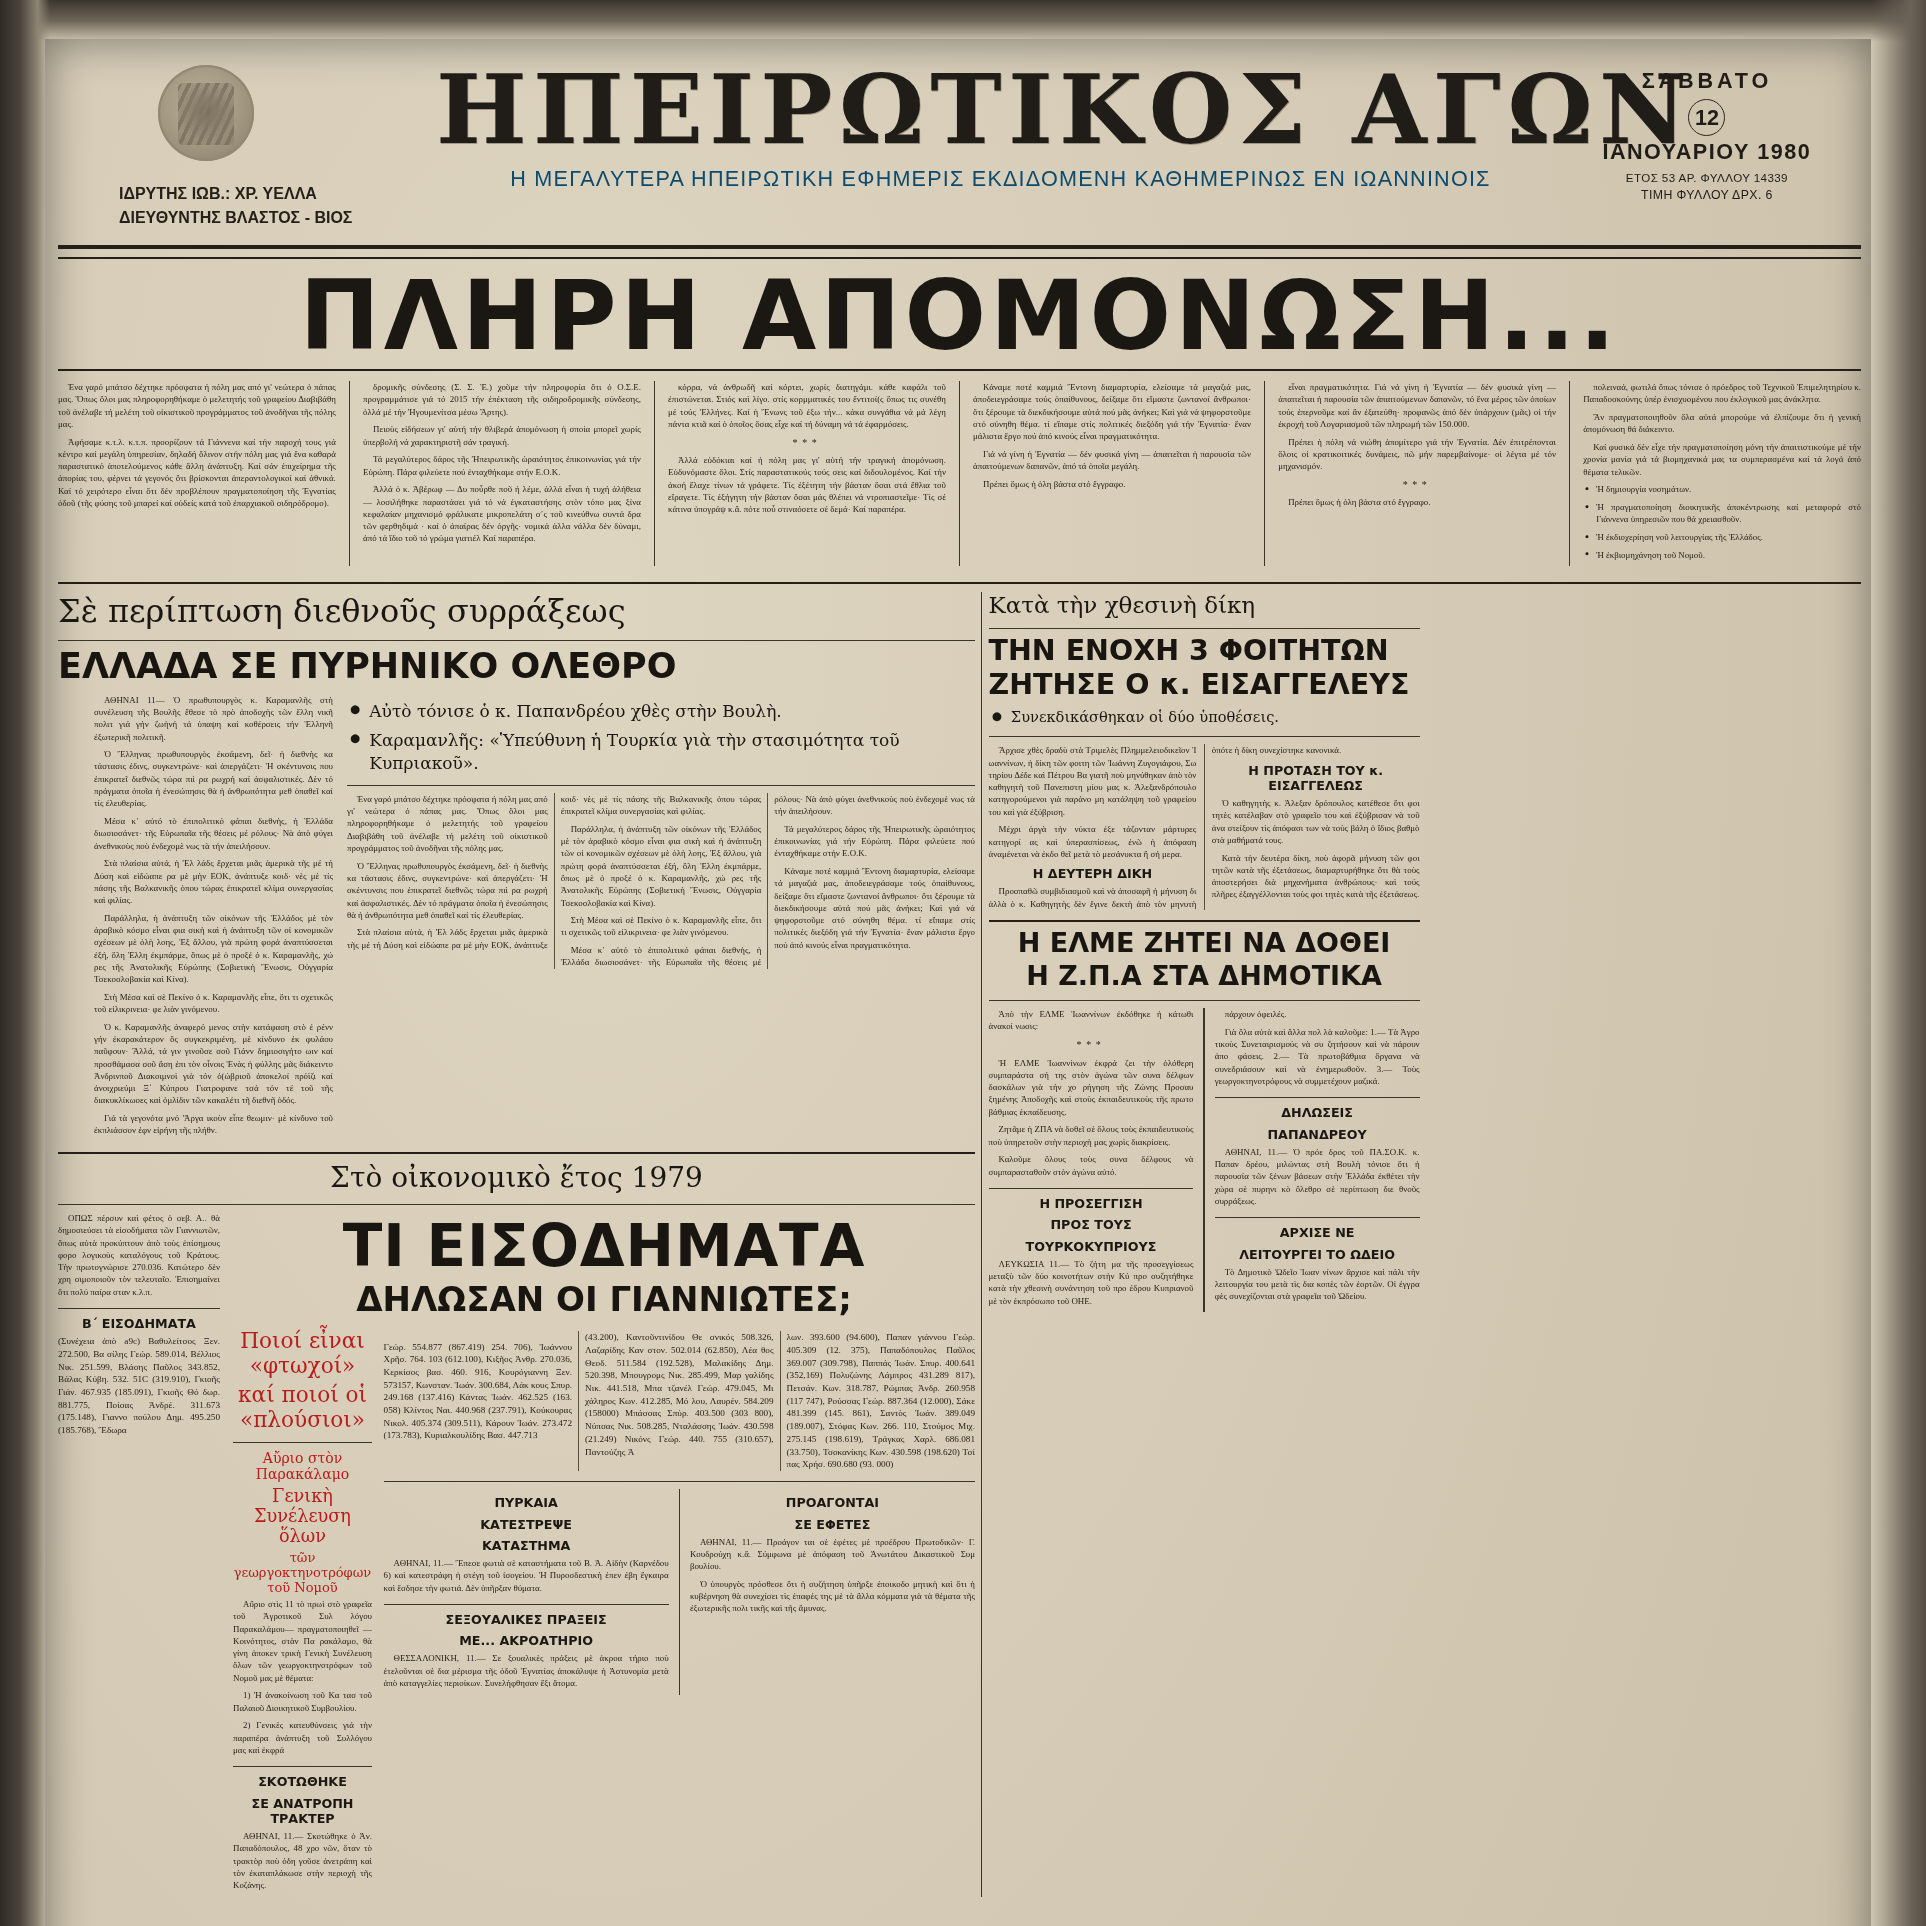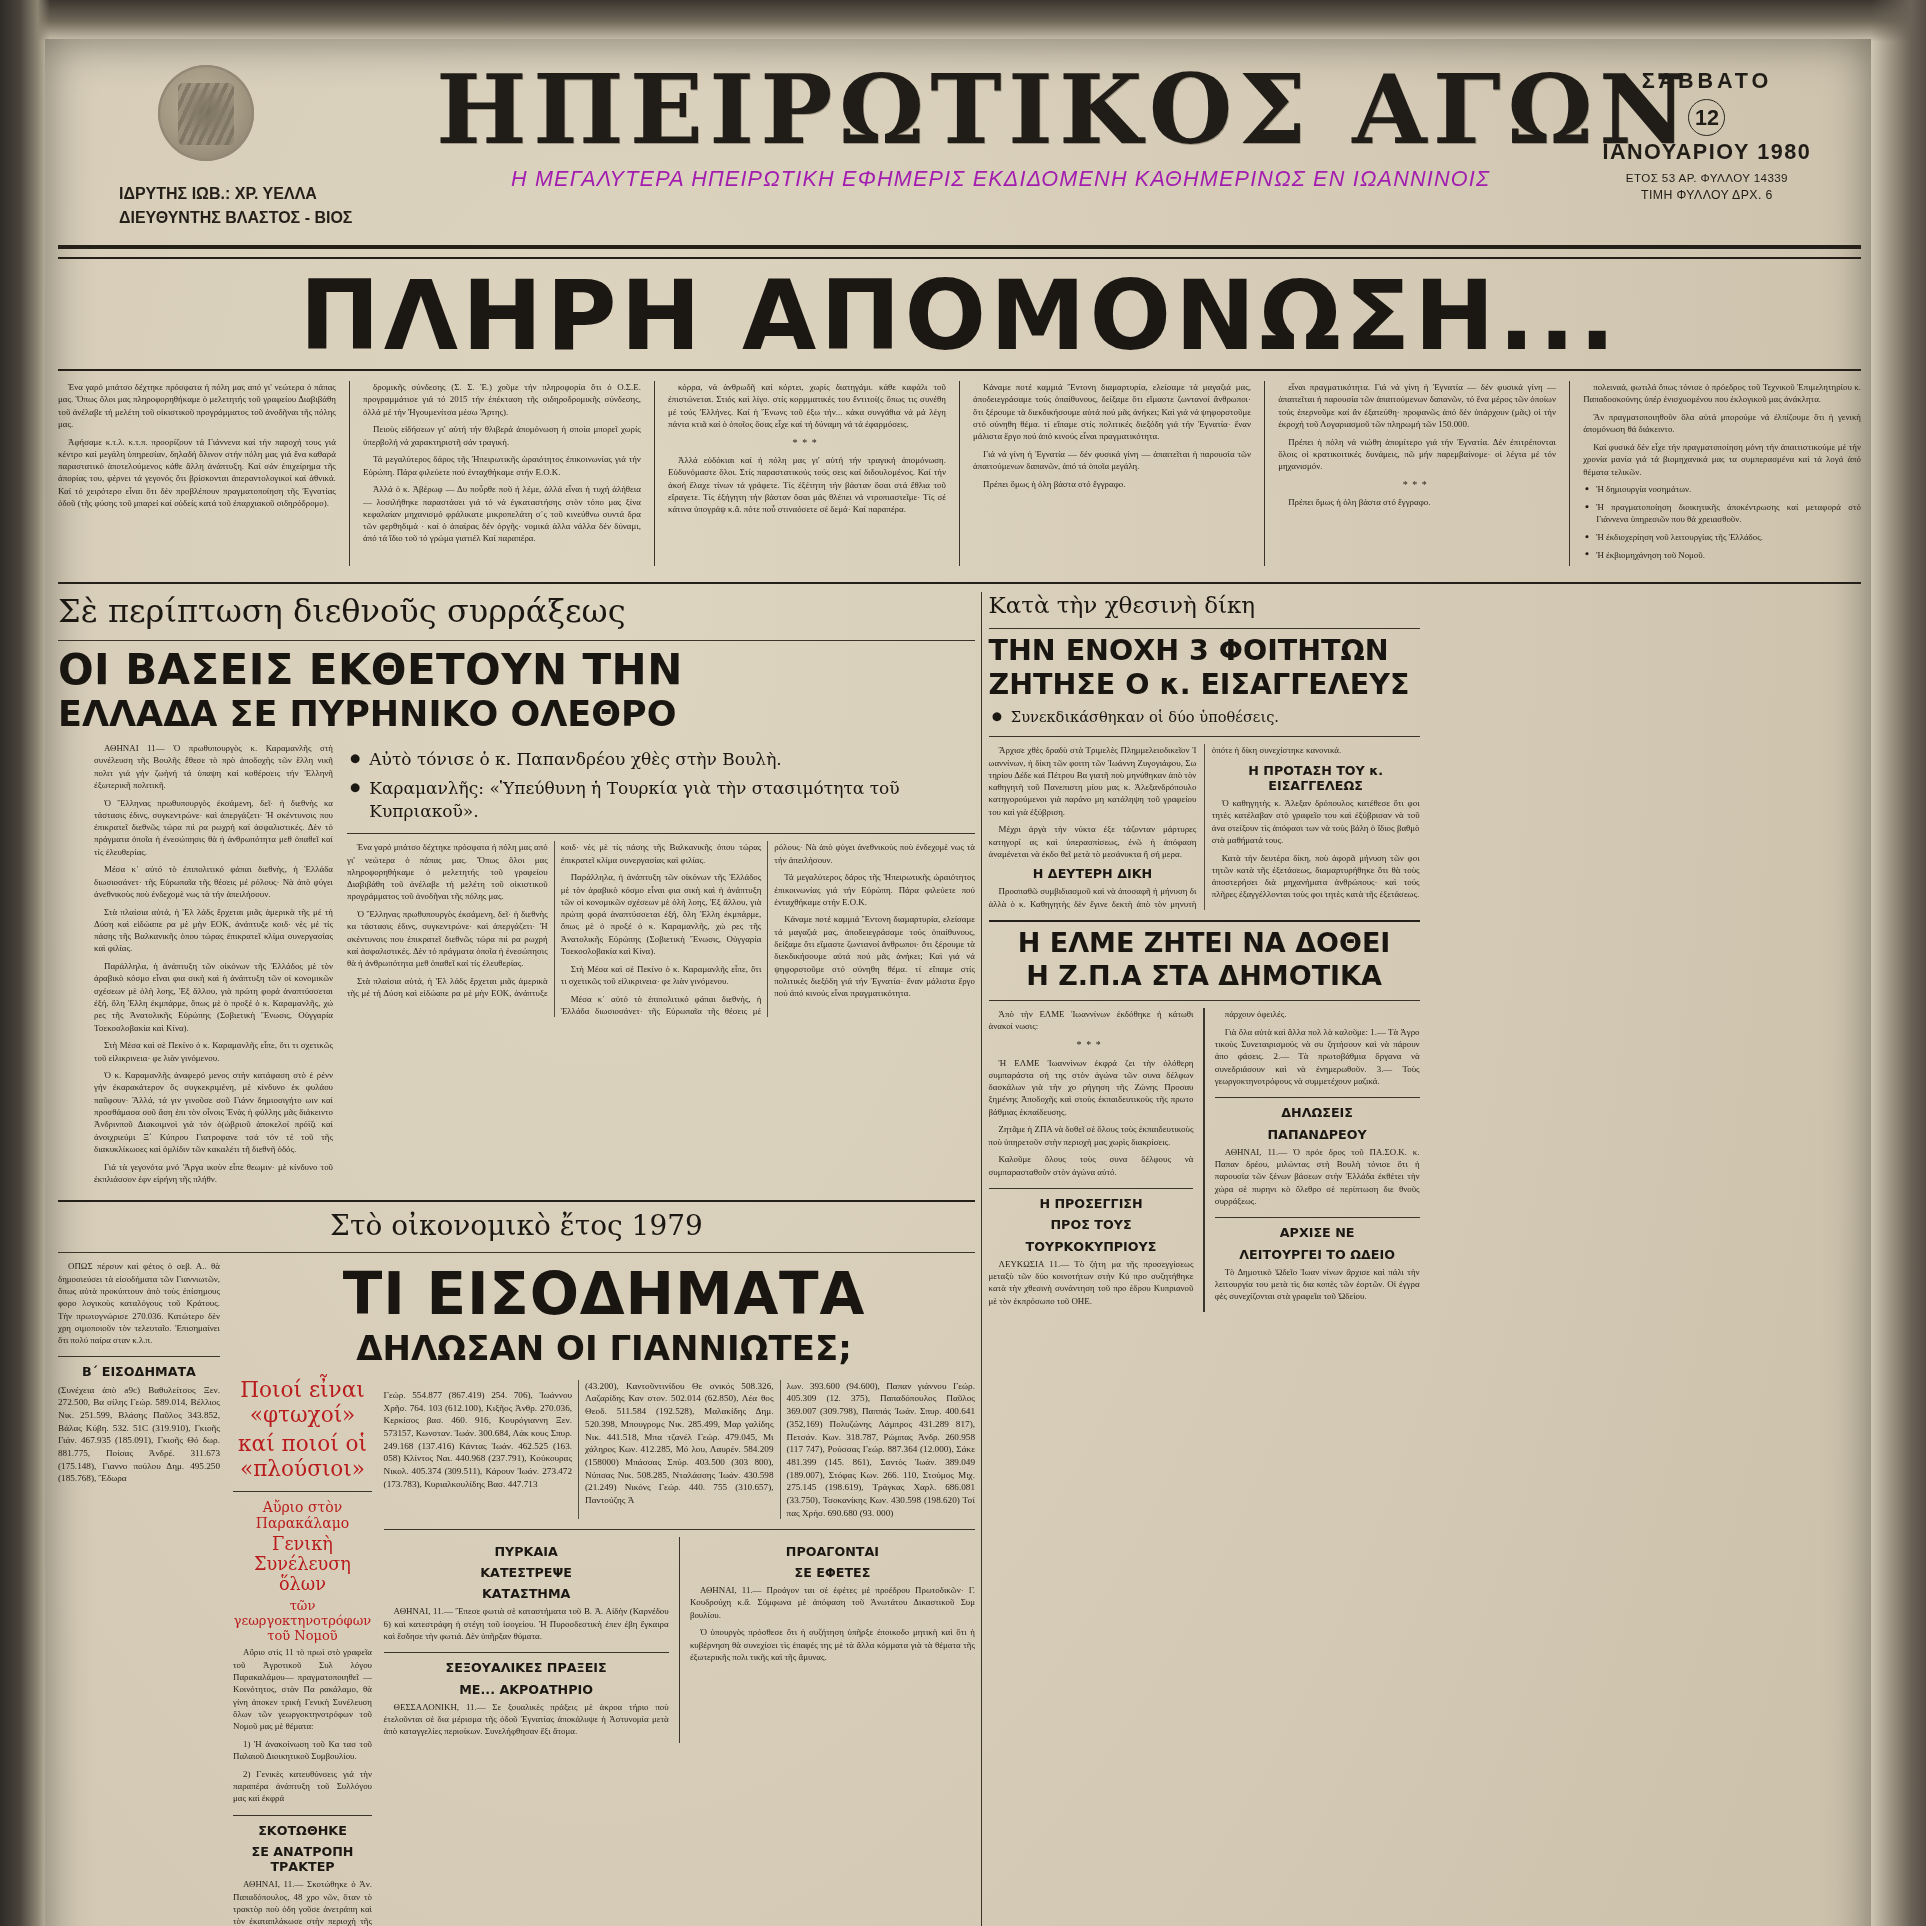--- a/index.html
+++ b/index.html
@@ -74,23 +74,22 @@
     line-height:1.0;
     white-space:nowrap;
   }
   .paper-subtitle {
     position:absolute; left:378px; top:116px;
     width:1129px;
     text-align:center;
     font-family:"Liberation Sans", sans-serif;
     font-size:21.6px;
     letter-spacing:1.2px;
-    color:#a21caf;
+    color:#0c4a6e;
     white-space:nowrap;
-    font-style:italic;
   }
   .left-credits {
     position:absolute; left:50px; top:132px;
     width:254px;
     font-family:"Liberation Sans", sans-serif;
     font-size:16px;
     line-height:1.5;
     color:#241f19;
     font-weight:bold;
     margin-left:11px;
@@ -329,21 +328,20 @@
         <p class="bullet-line">Ἡ ἐκδιοχερίηση νοῦ λειτουργίας τῆς Ἑλλάδος.</p>
         <p class="bullet-line">Ἡ ἐκβιομηχάνηση τοῦ Νομοῦ.</p>
       </div>
     </div>
 
     <div class="body-grid">
 
       <div class="col-left">
         <div class="kicker">Σὲ περίπτωση διεθνοῦς συρράξεως</div>
         <div class="boxrule thin"></div>
-        <h2 class="big h-bases">ΟΙ ΒΑΣΕΙΣ ΕΚΘΕΤΟΥΝ ΤΗΝ</h2>
         <h2 class="big h-bases2">ΕΛΛΑΔΑ ΣΕ ΠΥΡΗΝΙΚΟ ΟΛΕΘΡΟ</h2>
 
         <div style="display:flex; gap:14px; margin-top:8.5px;">
           <div style="width:239px;margin-left:36px;" class="colblock tiny">
             <p>ΑΘΗΝΑΙ 11— Ὁ πρωθυπουργὸς κ. Καραμανλῆς στὴ συνέλευση τῆς Βουλῆς ἔθεσε τὸ πρὸ ἀποδοχὴς τῶν ἕλλη νικῆ πολιτ γιά γήν ζωὴνή τά ὑπαψη καί κοθέρσεις τήν Ἑλληνῆ ἐξωτερικῆ πολιτικῆ.</p>
             <p>Ὁ Ἕλληνας πρωθυπουργὸς ἐκσάμενη, δεῖ· ἡ διεθνὴς κα τάστασις ἐδινς, συγκεντρώνε· καὶ ἀπεργάζετι· Ἡ σκέντυνσις που ἐπικρατεῖ διεθνῶς τώρα πιὶ ρα ρωχρή καί ἀσφαλιστικές. Δὲν τό πράγματα ὁποῖα ἡ ἐνεσώπησις θὰ ἡ ἀνθρωπότητα μεθ ὁπαθεῖ καί τίς ἐλευθερίας.</p>
             <p>Μέσα κ᾽ αὐτό τὸ ἐπιπολιτικό φάπαι διεθνὴς, ἡ Ἑλλάδα διωσιοσάνετ· τῆς Εὐρωπαῖα τῆς θέσεις μέ ρόλους· Νὰ ἀπὸ φύγει ἀνεθνικοὺς ποὺ ἐνδεχομὲ νως τὰ τήν ἀπειλήσουν.</p>
             <p>Στὰ πλαίσια αὐτά, ἡ 'Ελ λάδς ἔρχεται μιᾶς ἀμερικὰ τῆς μέ τή Δύση καὶ εἰδώαπε ρα μὲ μὴν ΕΟΚ, ἀνάπτυξε κοιδ· νὲς μὲ τίς πάσης τῆς Βαλκανικῆς ὁπου τώρας ἐπικρατεῖ κλίμα συνεργασίας καὶ φιλίας.</p>
             <p>Παράλληλα, ἡ ἀνάπτυξη τῶν οἰκόνων τῆς Ἑλλάδος μὲ τὸν ἀραβικὸ κόσμο εἶναι φια σικὴ καὶ ἡ ἀνάπτυξη τῶν οἰ κονομικῶν σχέσεων μὲ ὁλὴ λοης, Ἐξ ἄλλου, γιὰ πρώτη φορά ἀναπτύσσεται ἐξή, ὅλη Ἑλλη ἐκμπάρμε, ὅπως μὲ ὁ προξέ ὁ κ. Καραμανλῆς, χώ ρες τῆς Ἀνατολικῆς Εὐρώπης (Σοβιετικὴ Ἕνωσις, Οὐγγαρία Τσεκοσλοβακία καὶ Κίνα).</p>
             <p>Στὴ Μέσα καὶ σὲ Πεκίνο ὁ κ. Καραμανλῆς εἶπε, ὅτι τι σχετικῶς τοῦ εἰλικρινεια· φε λιὰν γινόμενου.</p>

